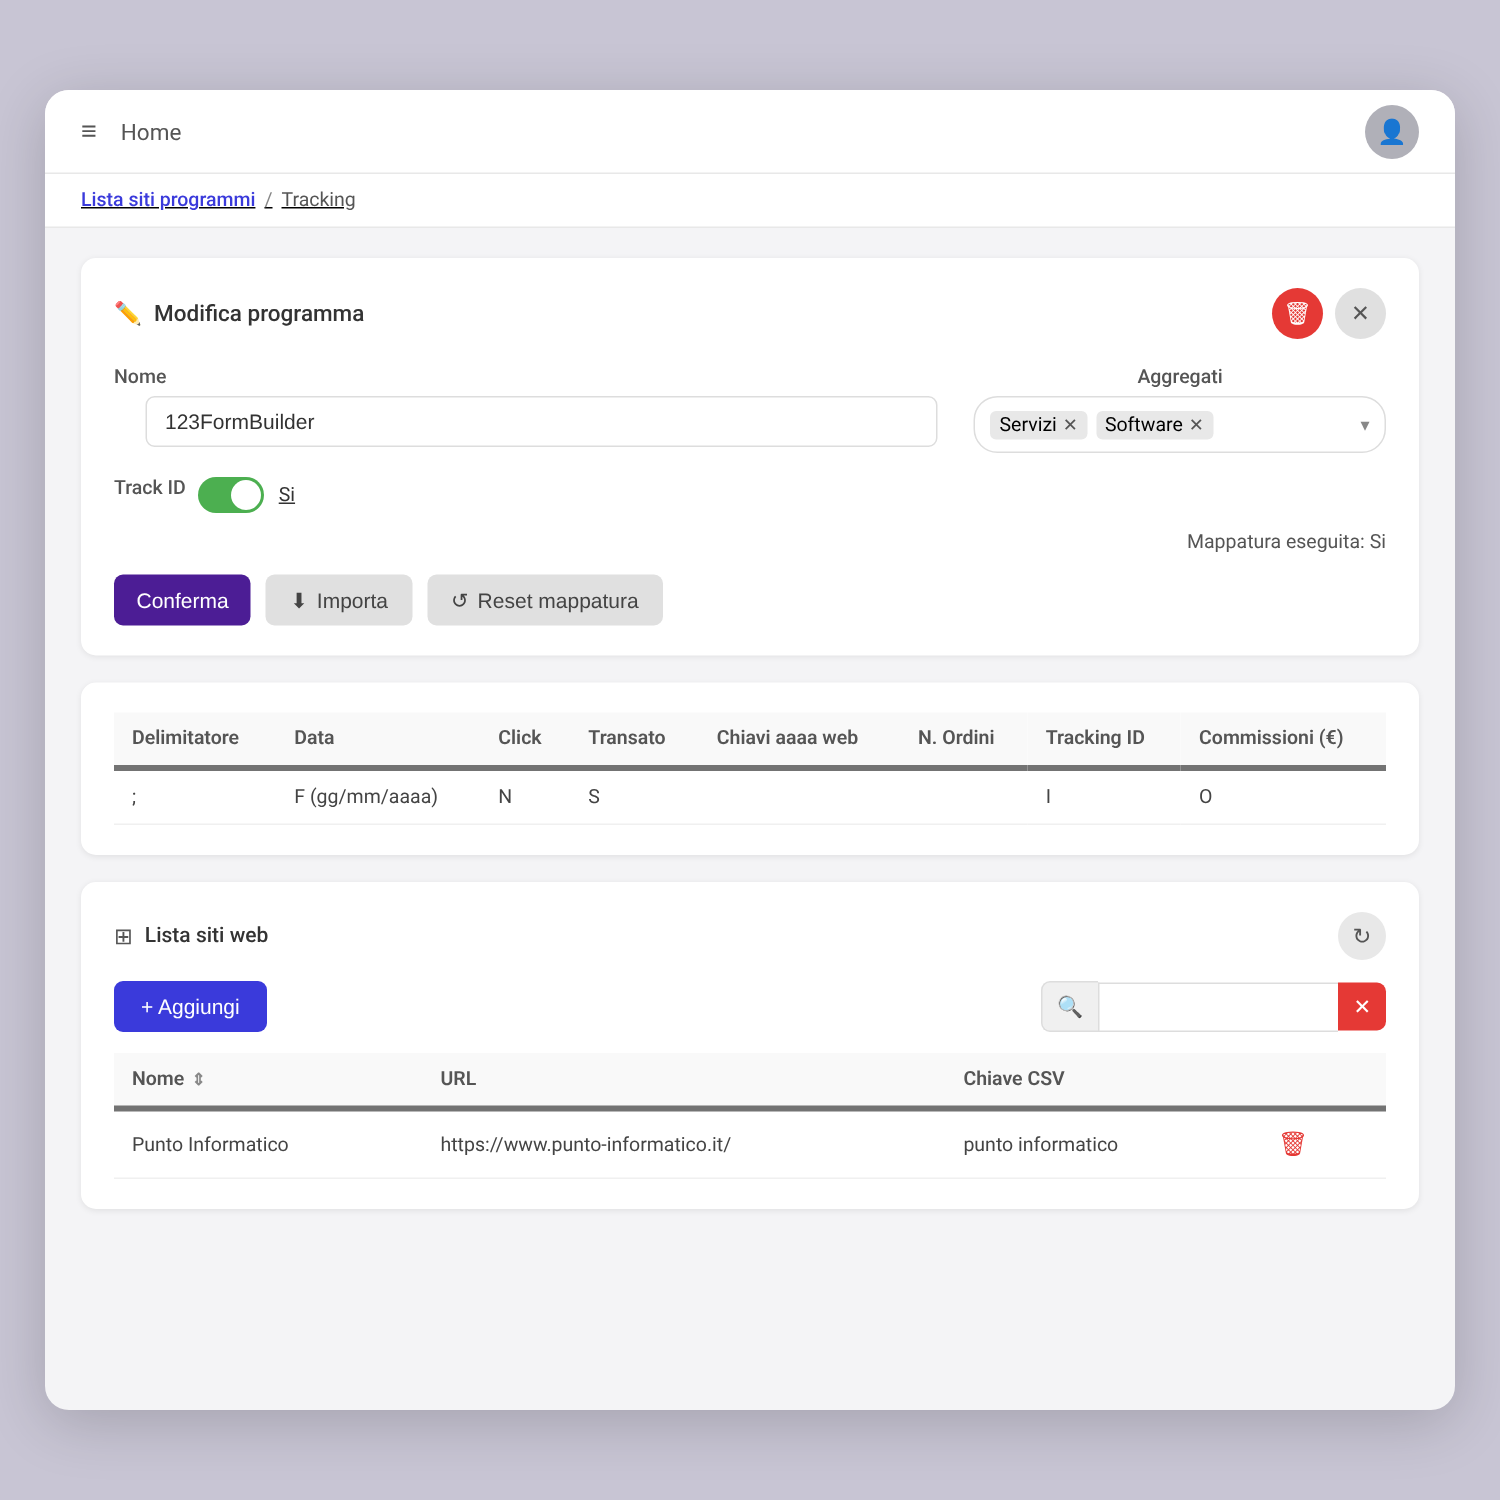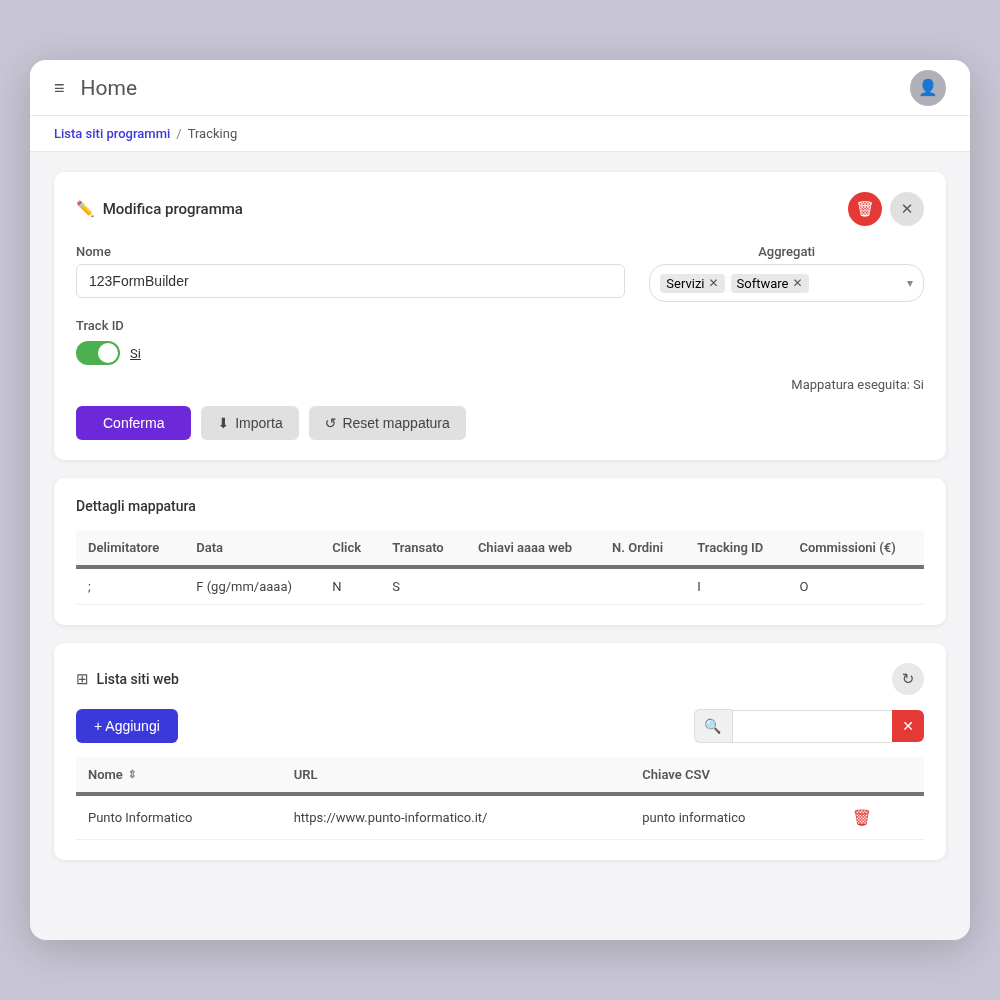--- a/index.html
+++ b/index.html
@@ -33,21 +33,21 @@
       display: flex;
       align-items: center;
       gap: 16px;
     }
     .hamburger-icon {
       font-size: 18px;
       color: #555;
       cursor: pointer;
     }
     .home-label {
-      font-size: 21px;
+      font-size: 15px;
       color: #555;
       font-weight: 400;
     }
     .avatar {
       width: 36px;
       height: 36px;
       background: #b0b0b8;
       border-radius: 50%;
       display: flex;
       align-items: center;
@@ -55,20 +55,21 @@
       color: #fff;
       font-size: 16px;
     }
     .breadcrumb {
       padding: 10px 24px;
       background: #fff;
       border-bottom: 1px solid #e8e8e8;
       font-size: 13px;
       display: flex;
       gap: 6px;
+      text-decoration: underline;
     }
     .breadcrumb-link {
       color: #3a3adb;
       cursor: pointer;
       text-decoration: none;
       font-weight: 500;
     }
     .breadcrumb-sep { color: #888; }
     .breadcrumb-current { color: #555; }
     .content-area {
@@ -122,20 +123,21 @@
     .form-group.flex-2 { flex: 2; }
     .form-label { font-size: 13px; color: #555; font-weight: 500; }
     .form-input {
       border: 1px solid #ddd;
       border-radius: 6px;
       padding: 8px 12px;
       font-size: 14px;
       color: #333;
       outline: none;
       background: #fff;
+      margin-left: 21px;
     }
     .multi-select {
       border: 1px solid #ddd;
       border-radius: 16px;
       padding: 6px 10px;
       display: flex;
       align-items: center;
       gap: 6px;
       background: #fff;
       min-height: 38px;
@@ -151,21 +153,21 @@
       gap: 4px;
     }
     .tag-close { cursor: pointer; color: #555; font-size: 12px; }
     .select-arrow {
       margin-left: auto;
       color: #888;
       font-size: 12px;
     }
     .track-id-row {
       display: flex;
-      flex-direction: column;
+      flex-direction: row;
       gap: 8px;
       margin-bottom: 12px;
     }
     .toggle-row {
       display: flex;
       align-items: center;
       gap: 10px;
     }
     .toggle {
       width: 44px;
@@ -183,25 +185,25 @@
       height: 20px;
       background: #fff;
       border-radius: 50%;
       position: absolute;
       right: 2px;
     }
     .toggle-label-text { font-size: 13px; color: #333; text-decoration: underline; }
     .mappatura-text { font-size: 13px; color: #555; margin-bottom: 14px; text-align: right; }
     .btn-row { display: flex; gap: 10px; }
     .btn-primary {
-      background: #6d28d9;
+      background: #4c1d95;
       color: #fff;
       border: none;
       border-radius: 6px;
-      padding: 9px 27px;
+      padding: 9px 15px;
       font-size: 14px;
       cursor: pointer;
       font-weight: 500;
     }
     .btn-secondary {
       background: #e0e0e0;
       color: #444;
       border: none;
       border-radius: 6px;
       padding: 9px 16px;
@@ -404,21 +406,20 @@
           <span>Importa</span>
         </button>
         <button class="btn-secondary">
           <span>↺</span>
           <span>Reset mappatura</span>
         </button>
       </div>
     </div>
 
     <div class="card">
-      <div class="section-title">Dettagli mappatura</div>
       <table>
         <thead>
           <tr>
             <th>Delimitatore</th>
             <th>Data</th>
             <th>Click</th>
             <th>Transato</th>
             <th>Chiavi aaaa web</th>
             <th>N. Ordini</th>
             <th>Tracking ID</th>

